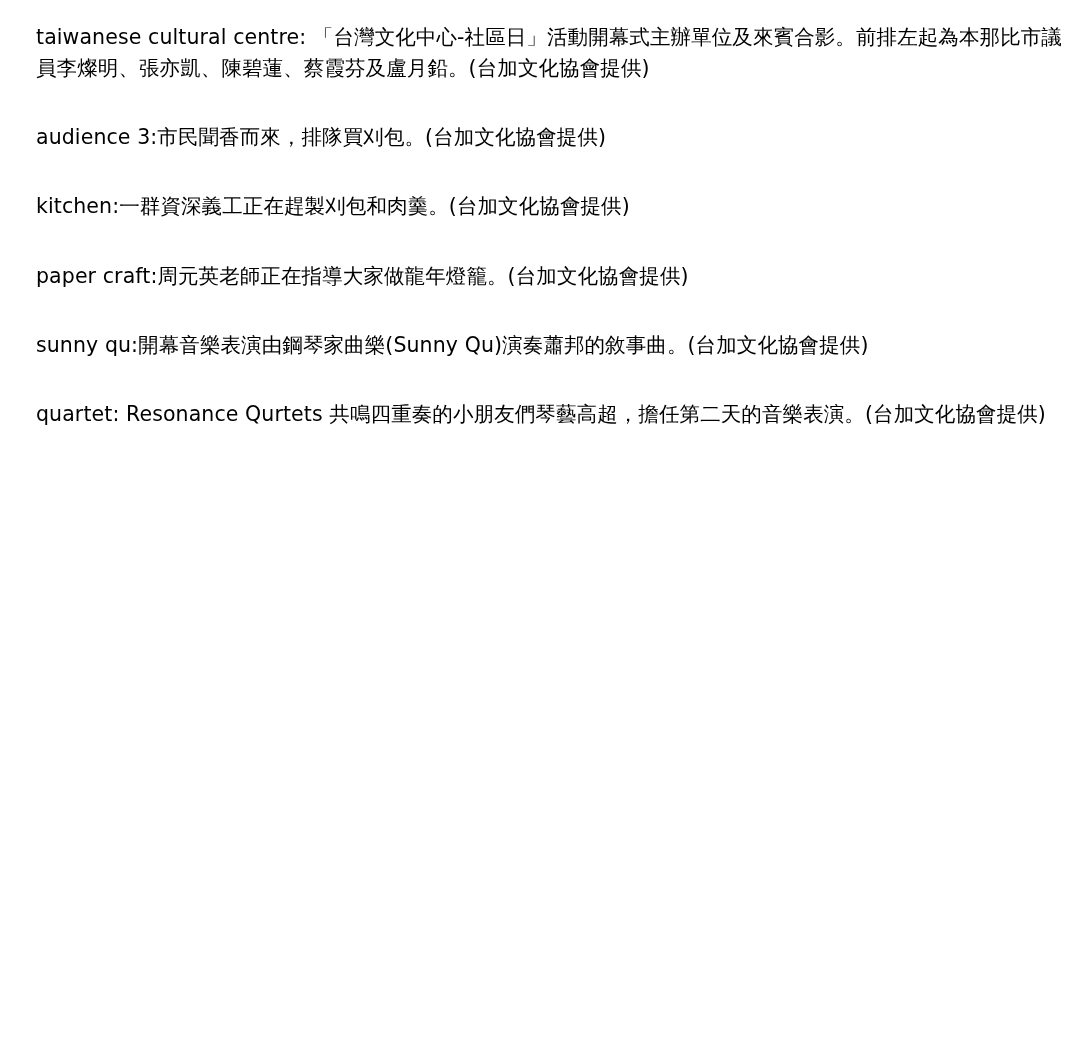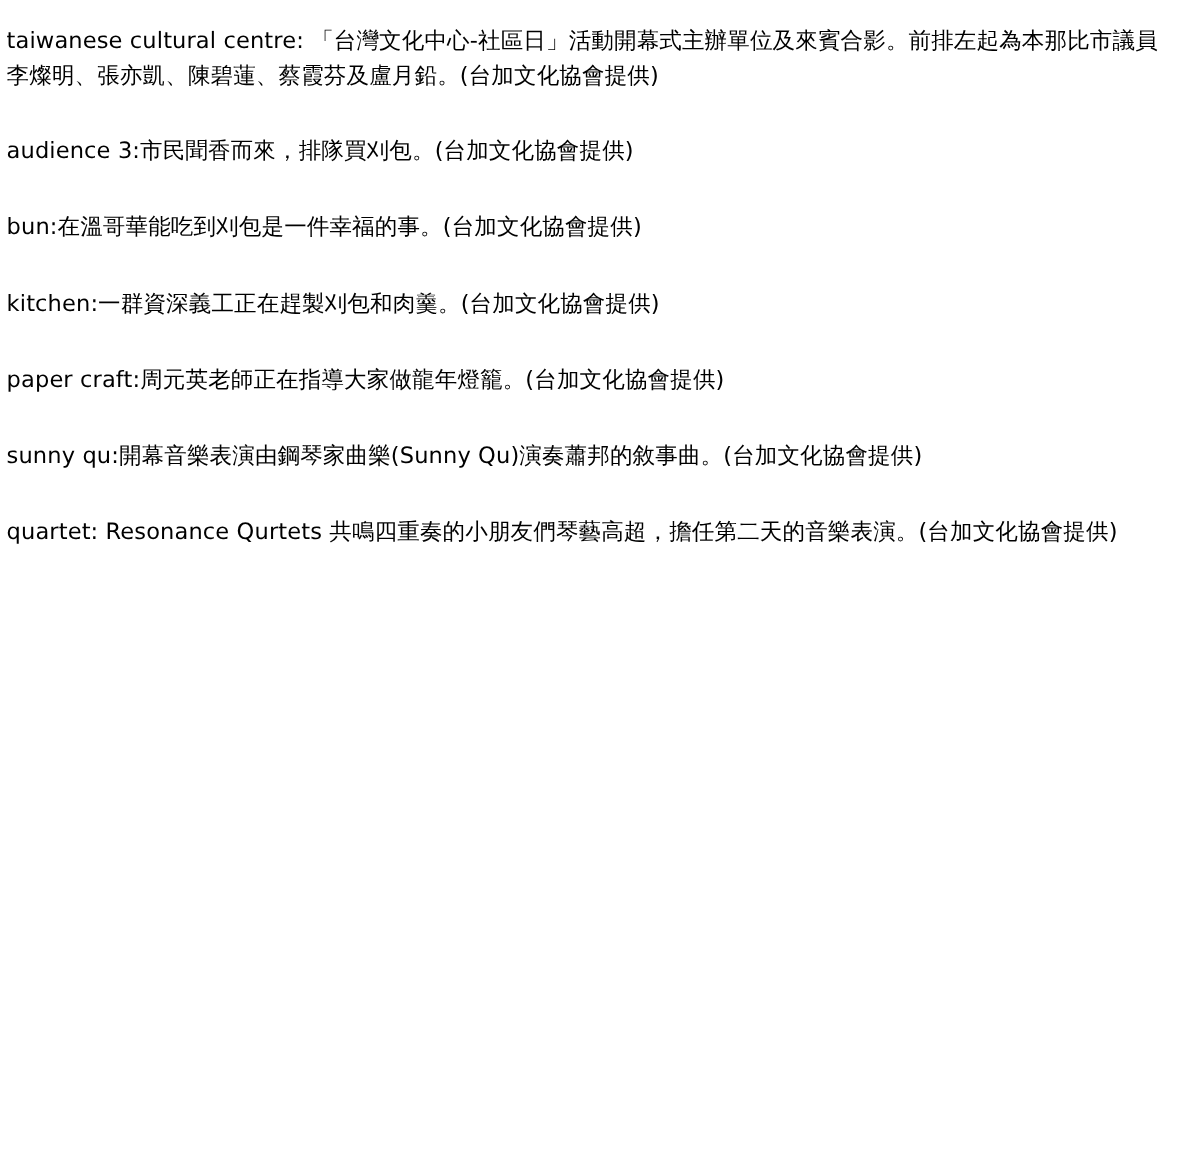--- a/index.html
+++ b/index.html
@@ -8,39 +8,38 @@
     background: #ffffff;
   }
   body {
     width: 1091px;
     height: 1053px;
     font-family: "DejaVu Sans", "Liberation Sans", sans-serif;
     color: #000000;
     overflow: hidden;
   }
   .page {
-    padding: 22px 22px 0 6px;
+    padding: 22px 22px 0 36px;
     box-sizing: border-box;
     width: 1091px;
   }
   .caption {
     font-size: 20.5px;
     line-height: 1.52;
     margin: 0 0 38px 0;
     letter-spacing: 0.1px;
     word-break: break-word;
   }
   .caption:last-child {
     margin-bottom: 12px;
   }
 </style>
 </head>
 <body>
 
 <div class="page">
   <p class="caption">taiwanese cultural centre: 「台灣文化中心-社區日」活動開幕式主辦單位及來賓合影。前排左起為本那比市議員李燦明、張亦凱、陳碧蓮、蔡霞芬及盧月鉛。(台加文化協會提供)</p>
   <p class="caption">audience 3:市民聞香而來，排隊買刈包。(台加文化協會提供)</p>
-  <p class="caption">bun:在溫哥華能吃到刈包是一件幸福的事。(台加文化協會提供)</p>
   <p class="caption">kitchen:一群資深義工正在趕製刈包和肉羹。(台加文化協會提供)</p>
   <p class="caption">paper craft:周元英老師正在指導大家做龍年燈籠。(台加文化協會提供)</p>
   <p class="caption">sunny qu:開幕音樂表演由鋼琴家曲樂(Sunny Qu)演奏蕭邦的敘事曲。(台加文化協會提供)</p>
   <p class="caption">quartet: Resonance Qurtets 共鳴四重奏的小朋友們琴藝高超，擔任第二天的音樂表演。(台加文化協會提供)</p>
 </div>
 
 </body></html>

